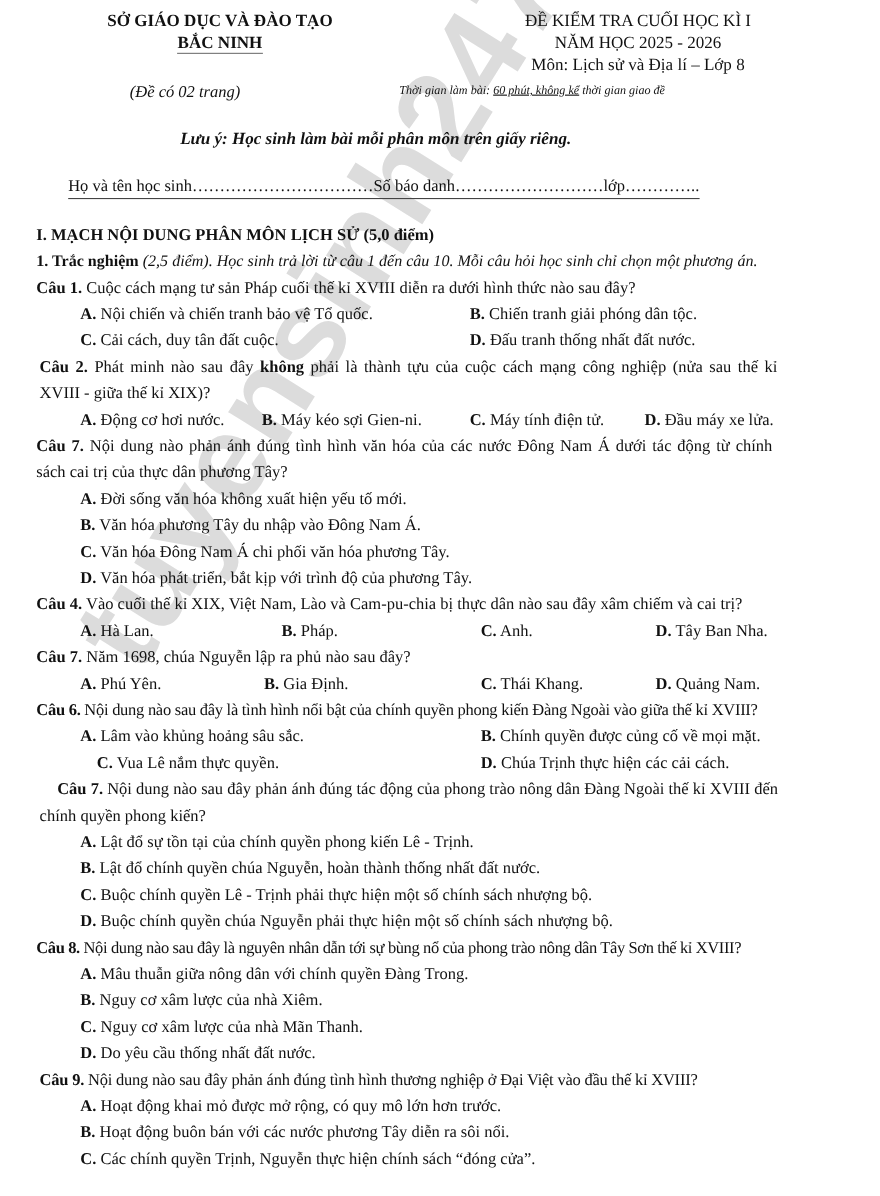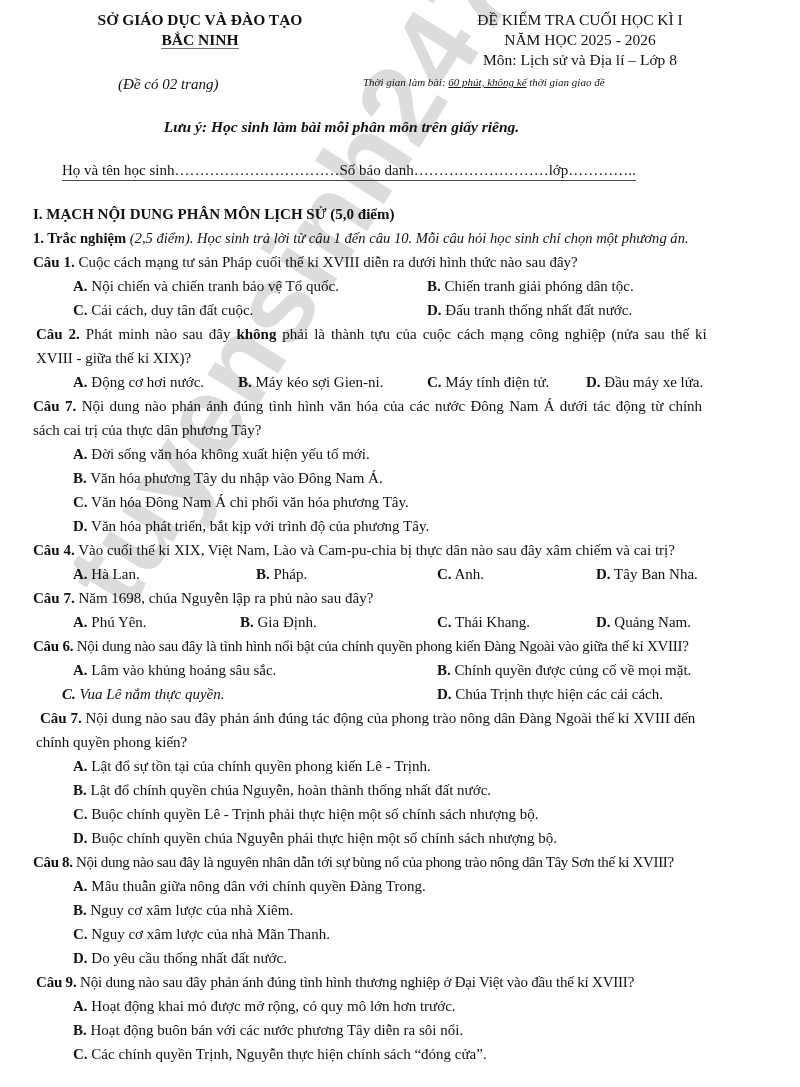--- a/index.html
+++ b/index.html
@@ -109,24 +109,24 @@
 
     <div class="line" style="left:33px; top:588px;"><span class="b">Câu 7.</span><span> Năm 1698, chúa Nguyễn lập ra phủ nào sau đây?</span></div>
     <div class="opt" style="left:73px; top:612px;"><span class="lab">A.</span><span> Phú Yên.</span></div>
     <div class="opt" style="left:240px; top:612px;"><span class="lab">B.</span><span> Gia Định.</span></div>
     <div class="opt" style="left:437px; top:612px;"><span class="lab">C.</span><span> Thái Khang.</span></div>
     <div class="opt" style="left:596px; top:612px;"><span class="lab">D.</span><span> Quảng Nam.</span></div>
 
     <div class="line" style="left:33px; top:636px; letter-spacing:-0.25px;"><span class="b">Câu 6.</span><span> Nội dung nào sau đây là tình hình nổi bật của chính quyền phong kiến Đàng Ngoài vào giữa thế kỉ XVIII?</span></div>
     <div class="opt" style="left:73px; top:660px;"><span class="lab">A.</span><span> Lâm vào khủng hoảng sâu sắc.</span></div>
     <div class="opt" style="left:437px; top:660px;"><span class="lab">B.</span><span> Chính quyền được củng cố về mọi mặt.</span></div>
-    <div class="opt" style="left:62px; top:684px;font-style:italic;"><span class="lab">C.</span><span> Vua Lê nắm thực quyền.</span></div>
+    <div class="opt" style="left:88px; top:684px;"><span class="lab">C.</span><span> Vua Lê nắm thực quyền.</span></div>
     <div class="opt" style="left:437px; top:684px;"><span class="lab">D.</span><span> Chúa Trịnh thực hiện các cải cách.</span></div>
 
-    <div class="line" style="left:40px; top:708px;"><span class="b">Câu 7.</span><span> Nội dung nào sau đây phản ánh đúng tác động của phong trào nông dân Đàng Ngoài thế kỉ XVIII đến</span></div>
+    <div class="line" style="left:52px; top:708px;"><span class="b">Câu 7.</span><span> Nội dung nào sau đây phản ánh đúng tác động của phong trào nông dân Đàng Ngoài thế kỉ XVIII đến</span></div>
     <div class="line" style="left:36px; top:732px;">chính quyền phong kiến?</div>
     <div class="opt" style="left:73px; top:756px;"><span class="lab">A.</span><span> Lật đổ sự tồn tại của chính quyền phong kiến Lê - Trịnh.</span></div>
     <div class="opt" style="left:73px; top:780px;"><span class="lab">B.</span><span> Lật đổ chính quyền chúa Nguyễn, hoàn thành thống nhất đất nước.</span></div>
     <div class="opt" style="left:73px; top:804px;"><span class="lab">C.</span><span> Buộc chính quyền Lê - Trịnh phải thực hiện một số chính sách nhượng bộ.</span></div>
     <div class="opt" style="left:73px; top:828px;"><span class="lab">D.</span><span> Buộc chính quyền chúa Nguyễn phải thực hiện một số chính sách nhượng bộ.</span></div>
 
     <div class="line" style="left:33px; top:852px; letter-spacing:-0.35px;text-align:center;"><span class="b">Câu 8.</span><span> Nội dung nào sau đây là nguyên nhân dẫn tới sự bùng nổ của phong trào nông dân Tây Sơn thế kỉ XVIII?</span></div>
     <div class="opt" style="left:73px; top:876px;"><span class="lab">A.</span><span> Mâu thuẫn giữa nông dân với chính quyền Đàng Trong.</span></div>
     <div class="opt" style="left:73px; top:900px;"><span class="lab">B.</span><span> Nguy cơ xâm lược của nhà Xiêm.</span></div>
     <div class="opt" style="left:73px; top:924px;"><span class="lab">C.</span><span> Nguy cơ xâm lược của nhà Mãn Thanh.</span></div>

